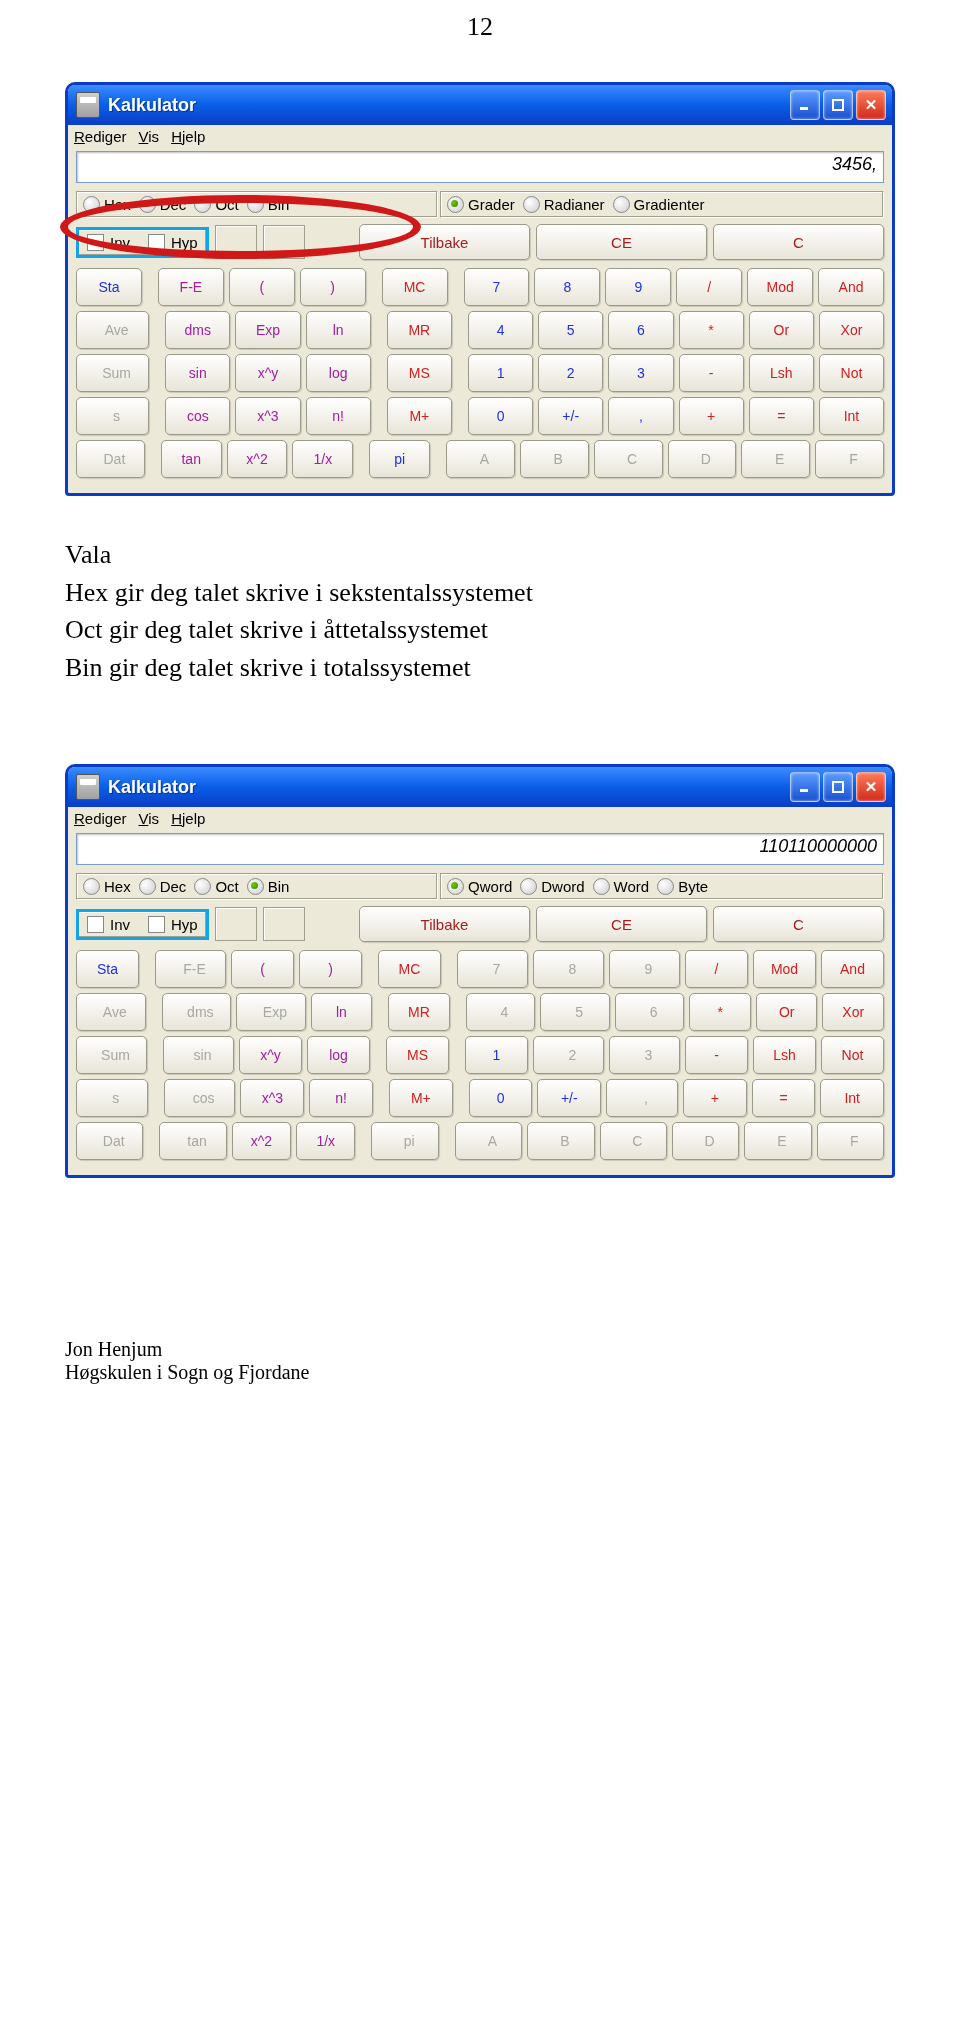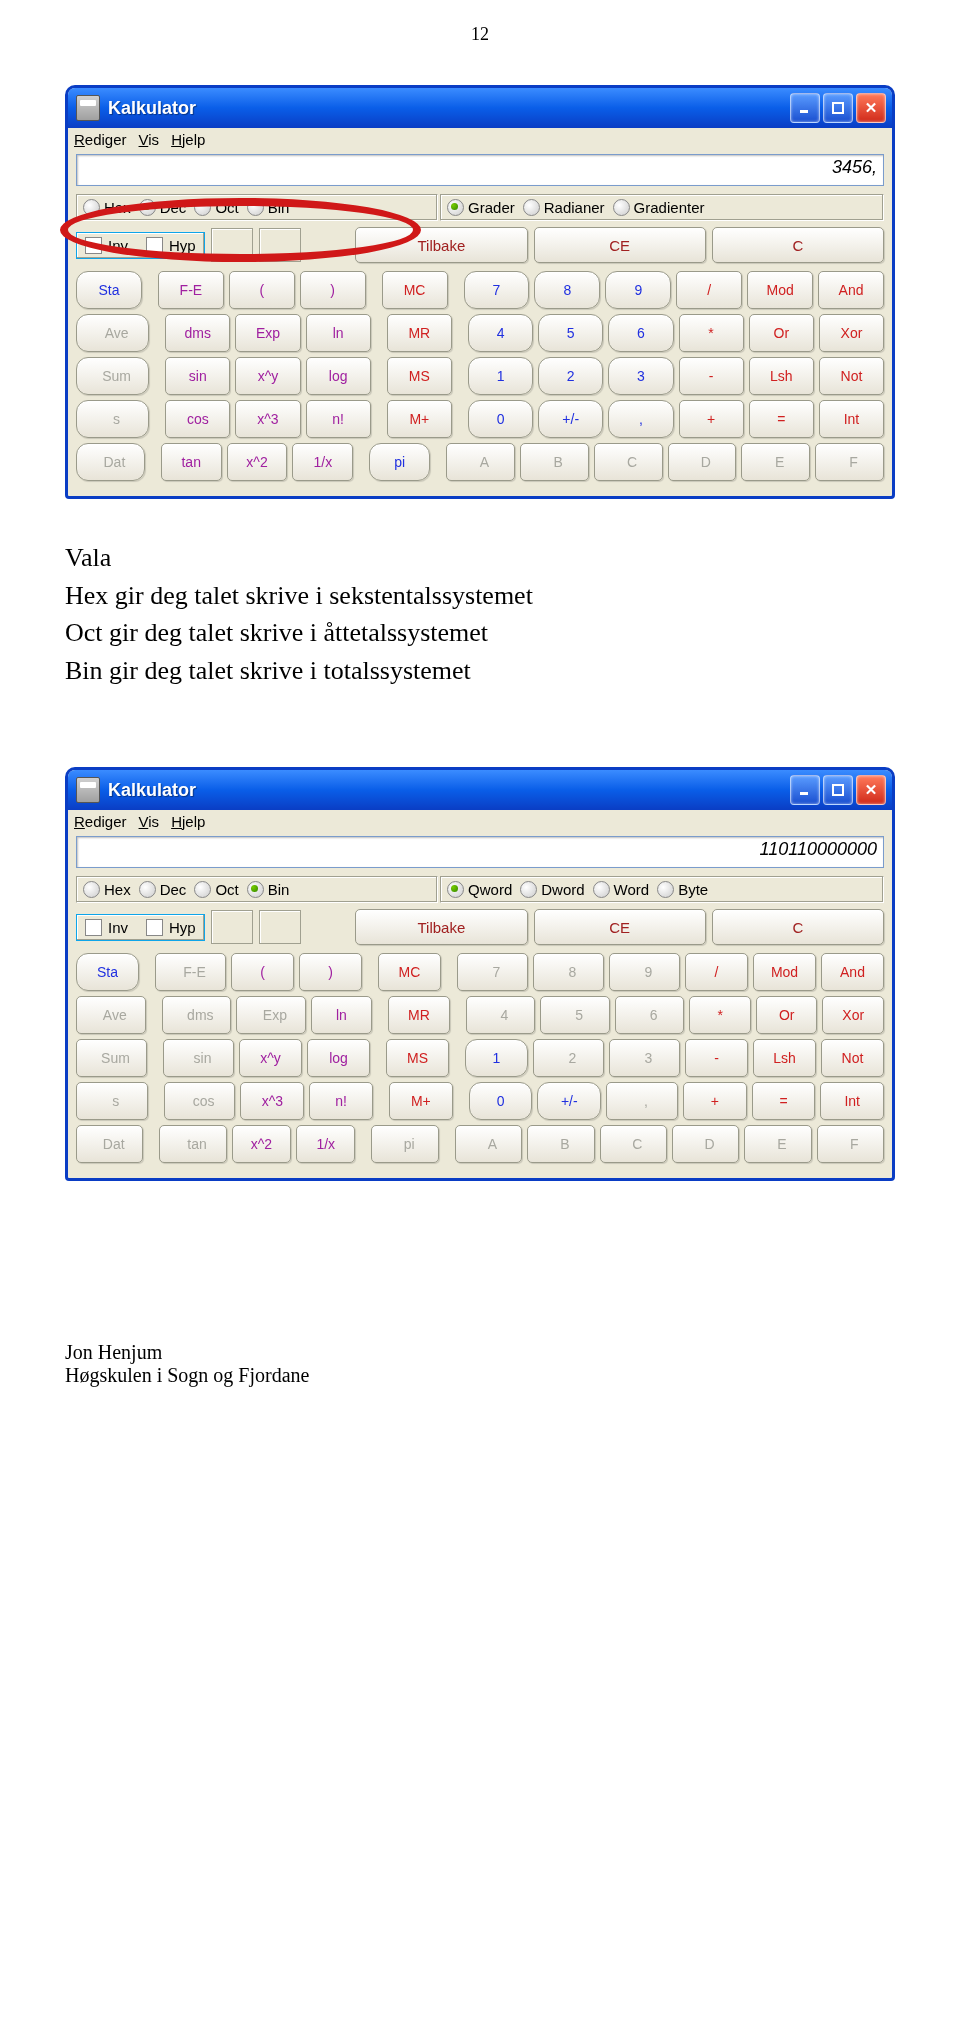--- a/index.html
+++ b/index.html
@@ -4,24 +4,23 @@
 <style>
   body {
     margin: 0;
     padding: 0;
     background: #fff;
     font-family: Arial, sans-serif;
     width: 960px;
   }
   .page-num {
     text-align: center;
-    font-size: 18px;
+    font-size: 26px;
     font-family: "Times New Roman", serif;
     padding-top: 12px;
-    margin-top: 12px;
   }
   .calc-window {
     margin: 40px 65px 32px 65px;
     border: 3px solid #0a3dc4;
     border-radius: 10px 10px 4px 4px;
     overflow: hidden;
     background: #ece9d8;
   }
   .titlebar {
     background: linear-gradient(to bottom, #3b8cff, #0a5ee8 50%, #0a3dc4);
@@ -154,21 +153,21 @@
     border: 1px solid #888;
     background: #fff;
   }
   .row2 {
     display: flex;
     padding: 4px 8px;
     gap: 6px;
     align-items: center;
   }
   .check-group {
-    border: 1px solid #0ea5e9;
+    border: 3px solid #0ea5e9;
     box-shadow: inset -1px -1px 0 #a0a090, inset 1px 1px 0 #fff;
     padding: 4px 8px;
     display: flex;
     gap: 18px;
     align-items: center;
   }
   .mem-box {
     width: 40px;
     height: 32px;
     border: 1px solid #a0a090;
@@ -209,21 +208,21 @@
     align-items: center;
     justify-content: center;
     cursor: pointer;
     min-width: 0;
   }
   .key.disabled {
     color: #a8a8a0;
     cursor: default;
     padding-left: 8px;
   }
-  .c-blue { color: #2030e0; border-radius: 12px; }
+  .c-blue { color: #2030e0; }
   .c-purple { color: #a020a0; }
   .c-red { color: #d02020; }
   .c-darkred { color: #a02020; }
   .gap { width: 6px; flex: 0 0 6px; }
   .body-text {
     font-family: "Times New Roman", serif;
     font-size: 26px;
     margin: 40px 65px 20px 65px;
     line-height: 1.45;
   }

